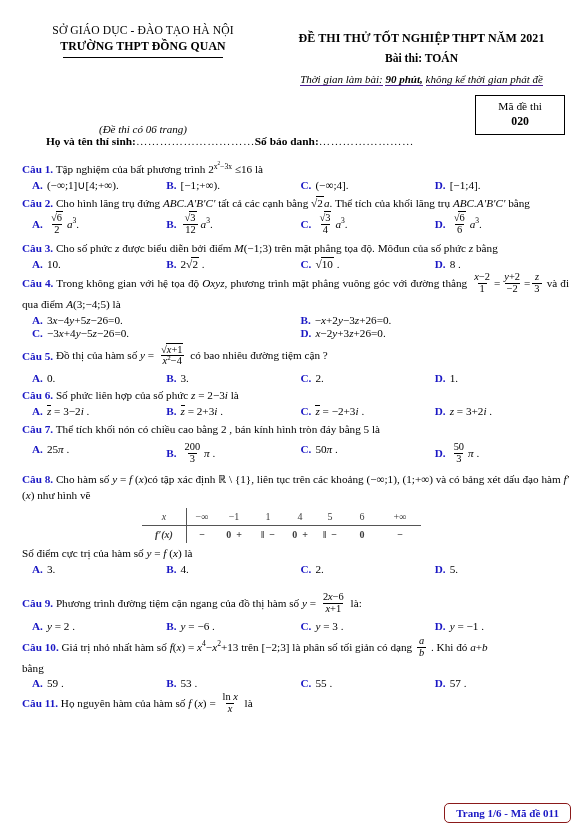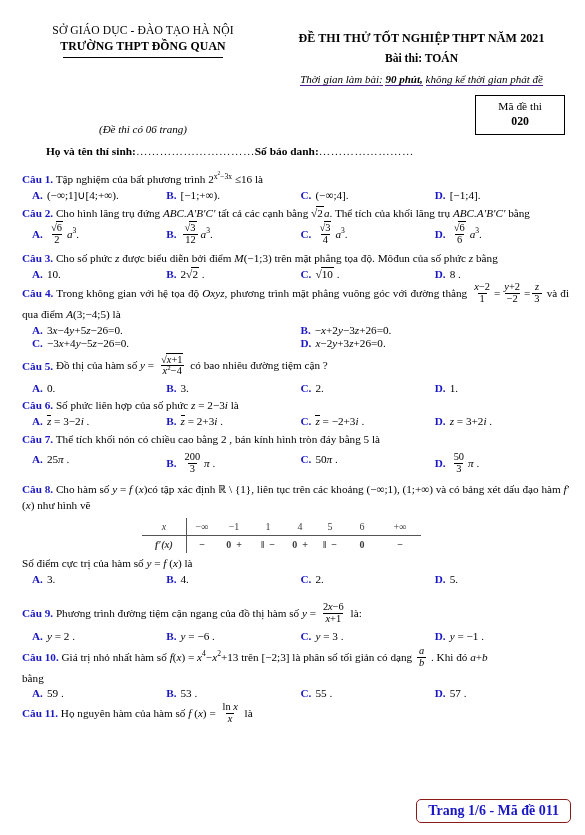--- a/index.html
+++ b/index.html
@@ -27,21 +27,21 @@
   .duration b{font-weight:bold;font-style:italic;}
   .dur-underline{border-bottom:1px solid #4c1d95;text-align:center;}
 
   .row2{display:flex;margin-top:10px;padding:0 14px;align-items:flex-end;}
   .pages-note{width:258px;text-align:center;font-style:italic;font-size:11px;padding-top:12px;}
   .code-wrap{flex:1;display:flex;justify-content:flex-end;padding-right:6px;}
   .code-box{border:1.2px solid #000;padding:3px 22px 4px 22px;text-align:center;line-height:1.35;}
   .code-box .l1{font-weight:normal;font-size:11.4px;}
   .code-box .l2{font-weight:bold;font-size:11.8px;}
 
-  .namerow{margin-top:10px;padding-left:46px;font-weight:bold;font-size:11.4px;white-space:nowrap;}
+  .namerow{padding-left:46px;font-weight:bold;font-size:11.4px;white-space:nowrap;}
   .dots{letter-spacing:.5px;font-weight:normal;}
 
   
   .qbody{padding:0 16px 0 22px;margin-top:14px;}
   .q{margin-top:3px;line-height:1.5;}
   .qlabel{color:#1a17c4;font-weight:bold;}
   .just{text-align:justify;text-justify:inter-word;}
 
   .opts{display:flex;margin-top:1px;padding-left:10px;}
   .opt{display:flex;align-items:baseline;}
@@ -68,21 +68,21 @@
   .cell-lbl{width:44px;text-align:center;font-style:italic;}
   .vline{border-left:1.1px solid #555;}
   .rowline{border-bottom:1.1px solid #555;}
   .vals td{text-align:center;}
   .tblrow1 td{height:15px;}
   .tblrow2 td{height:15px;font-weight:bold;}
 
   
   .footer{position:absolute;right:14px;bottom:12px;}
   .fbox{border:1.3px solid #8b1a1a;border-radius:5px;padding:3px 11px;
-        color:#1a17c4;font-weight:bold;font-size:14px;}
+        color:#1a17c4;font-weight:bold;font-size:11px;}
 </style>
 </head>
 <body>
 
 <div class="page">
 
   <div class="header">
     <div class="hdr-left">
       <div class="sgd">SỞ GIÁO DỤC -  ĐÀO TẠO HÀ NỘI</div>
       <div class="school">TRƯỜNG THPT ĐỒNG QUAN</div>

